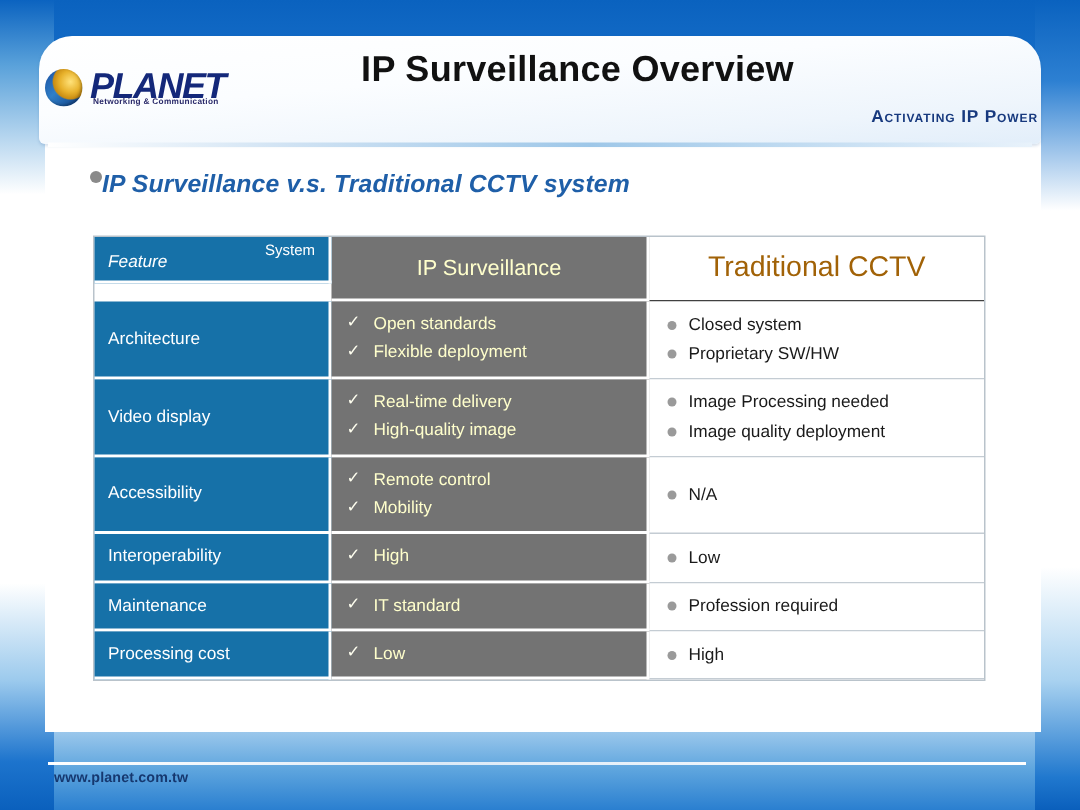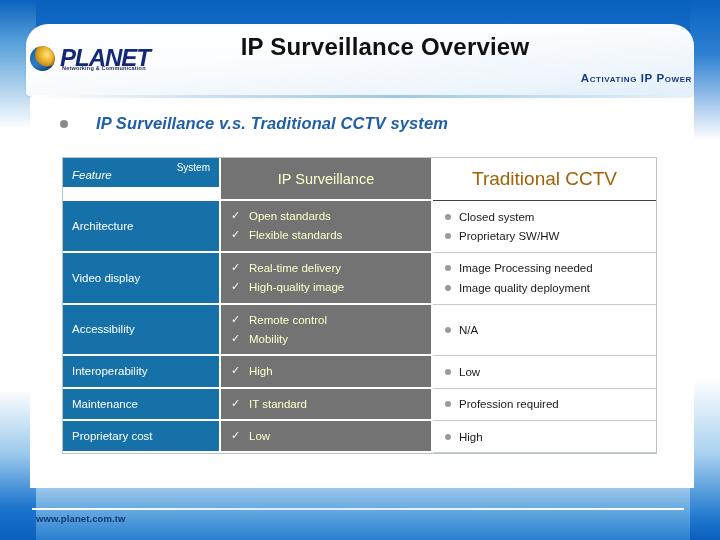--- a/index.html
+++ b/index.html
@@ -61,21 +61,21 @@
     position:absolute; left:32px; top:23px;
     font-size:5.5px; font-weight:bold; color:#2a2a6a; letter-spacing:.2px;
   }
   #activating-tagline {
     position:absolute; right:28px; top:72px;
     font-size:11.5px; font-weight:bold; color:#17397e;
     font-variant:small-caps; letter-spacing:.6px;
   }
   
   #subtitle-row {
-    position:absolute; left:60px; top:114px; display:flex; align-items:center; gap:28px;
+    position:absolute; left:60px; top:114px; display:flex; gap:0;
   }
   #subtitle-bullet {
     width:8px; height:8px; border-radius:50%; background:#8a8a8a;
     flex:0 0 auto;
   }
   #subtitle-text {
     font-size:16.5px; font-weight:bold; font-style:italic; color:#1f5fa8;
     letter-spacing:.1px;
   }
   
@@ -195,21 +195,21 @@
     <div id="table-body">
         <div class="trow">
           <div class="c-feature">Architecture</div>
           <div class="c-ip">
             <div class="bullet-line">
               <span class="chk">✓</span>
               <span class="btext">Open standards</span>
             </div>
             <div class="bullet-line">
               <span class="chk">✓</span>
-              <span class="btext">Flexible standards</span>
+              <span class="btext">Flexible deployment</span>
             </div>
           </div>
           <div class="c-cctv">
             <div class="bullet-line">
               <span class="dot"></span>
               <span class="btext">Closed system</span>
             </div>
             <div class="bullet-line">
               <span class="dot"></span>
               <span class="btext">Proprietary SW/HW</span>
@@ -282,21 +282,21 @@
             </div>
           </div>
           <div class="c-cctv">
             <div class="bullet-line">
               <span class="dot"></span>
               <span class="btext">Profession required</span>
             </div>
           </div>
         </div>
         <div class="trow">
-          <div class="c-feature">Proprietary cost</div>
+          <div class="c-feature">Processing cost</div>
           <div class="c-ip">
             <div class="bullet-line">
               <span class="chk">✓</span>
               <span class="btext">Low</span>
             </div>
           </div>
           <div class="c-cctv">
             <div class="bullet-line">
               <span class="dot"></span>
               <span class="btext">High</span>

